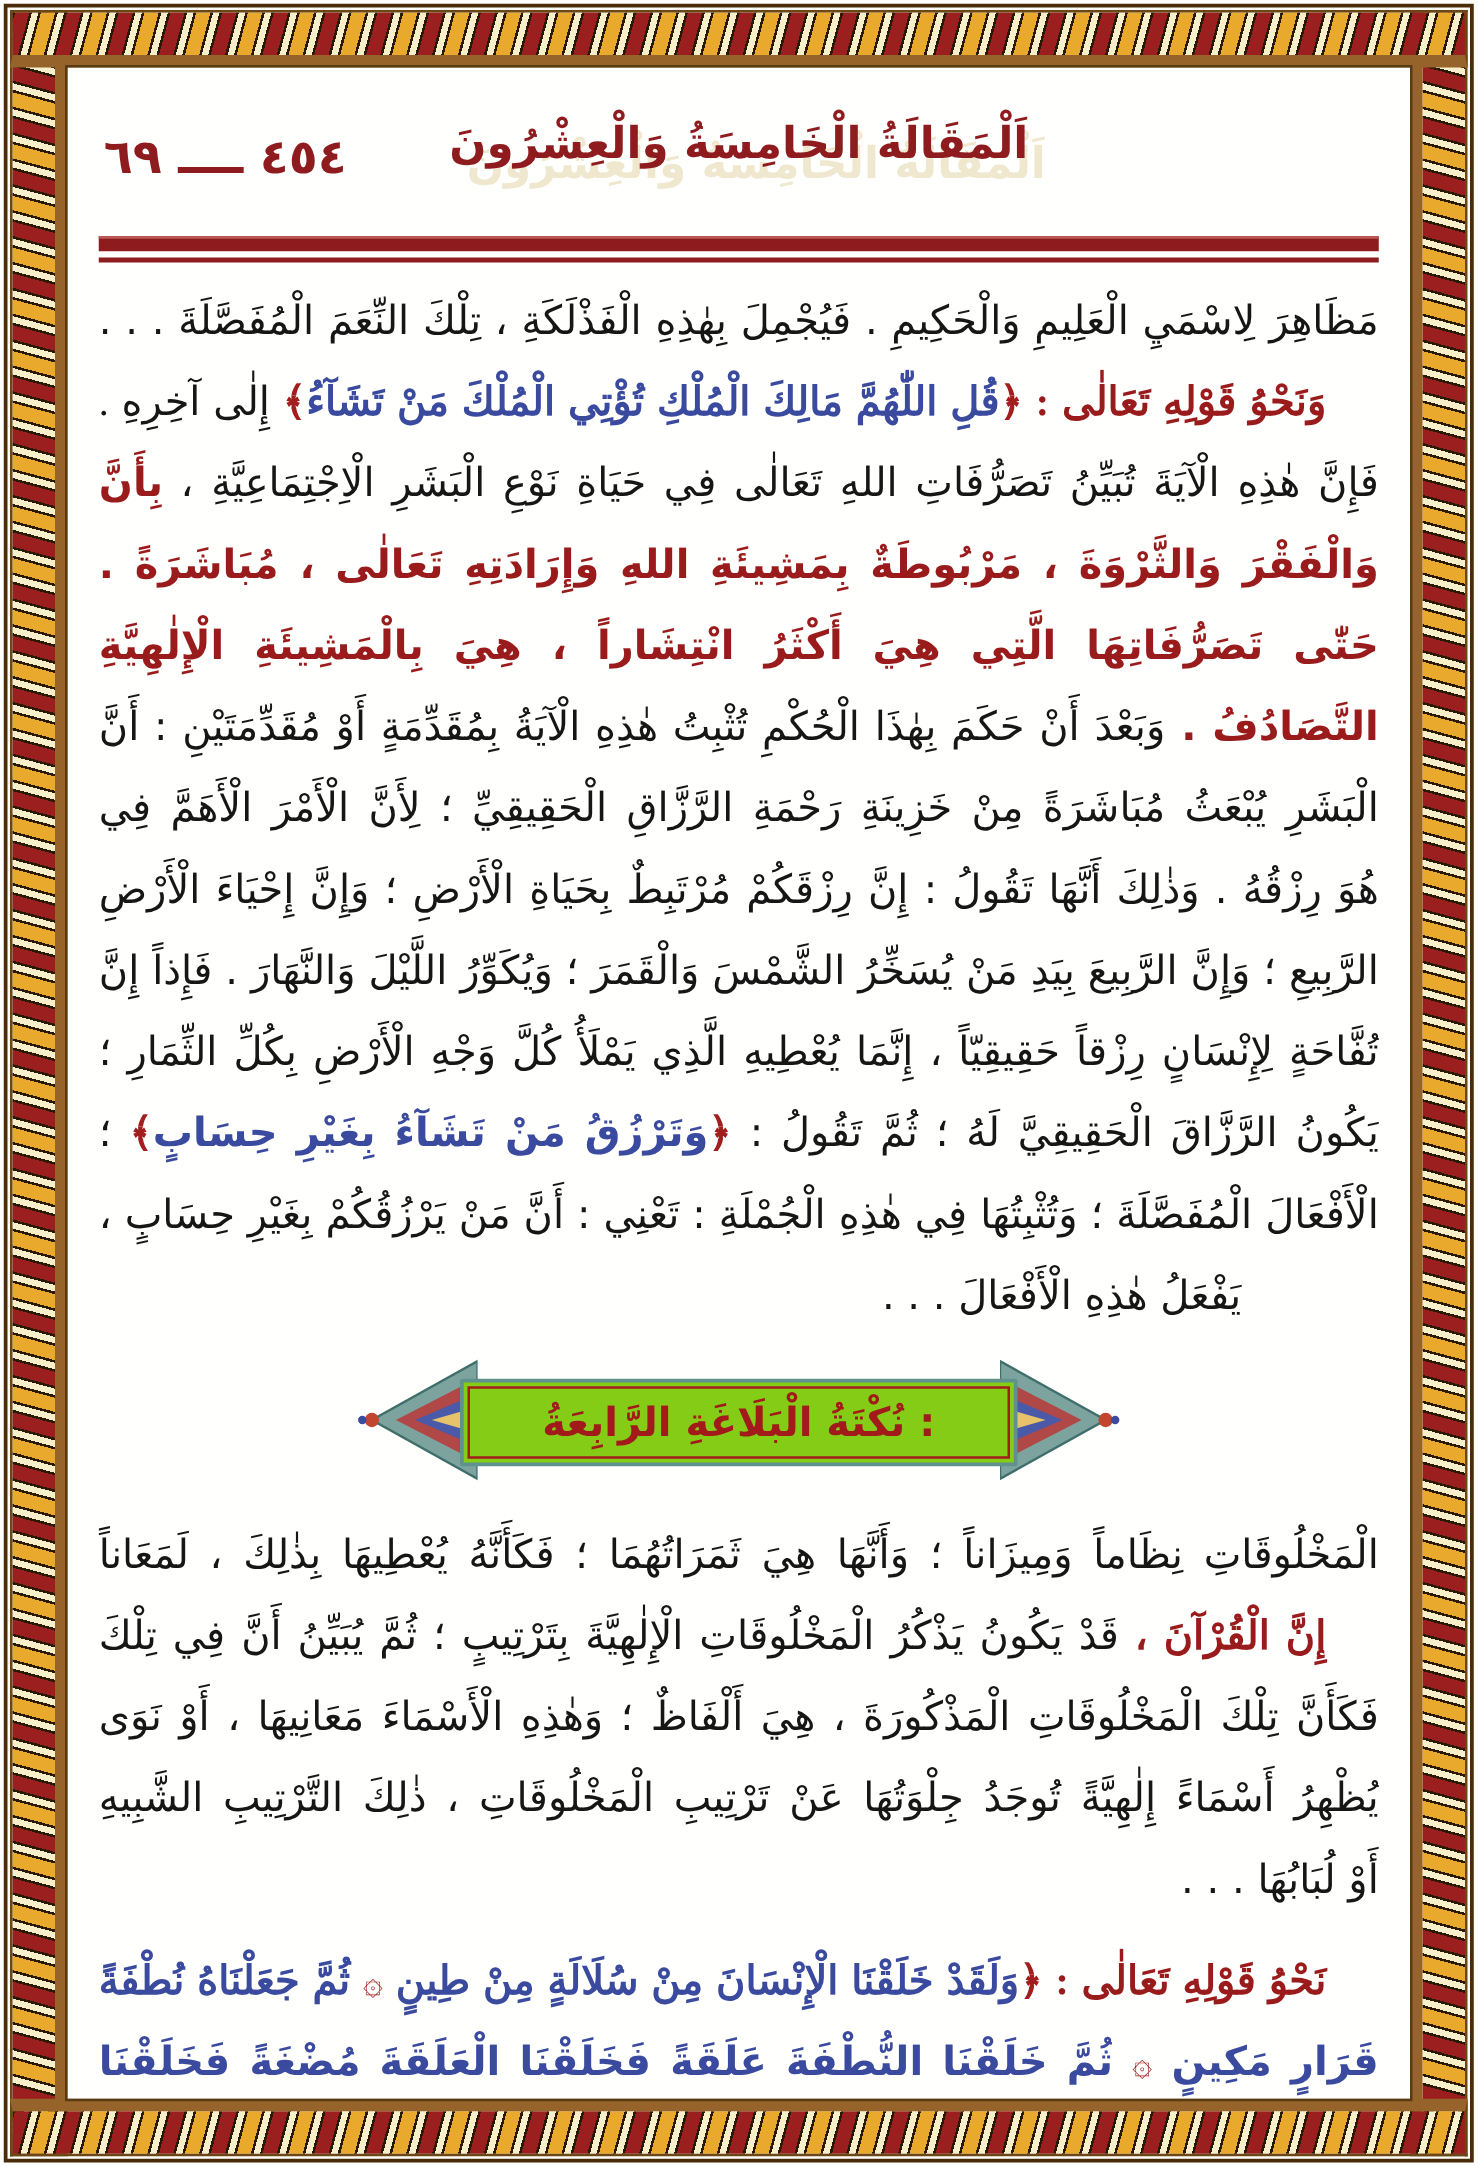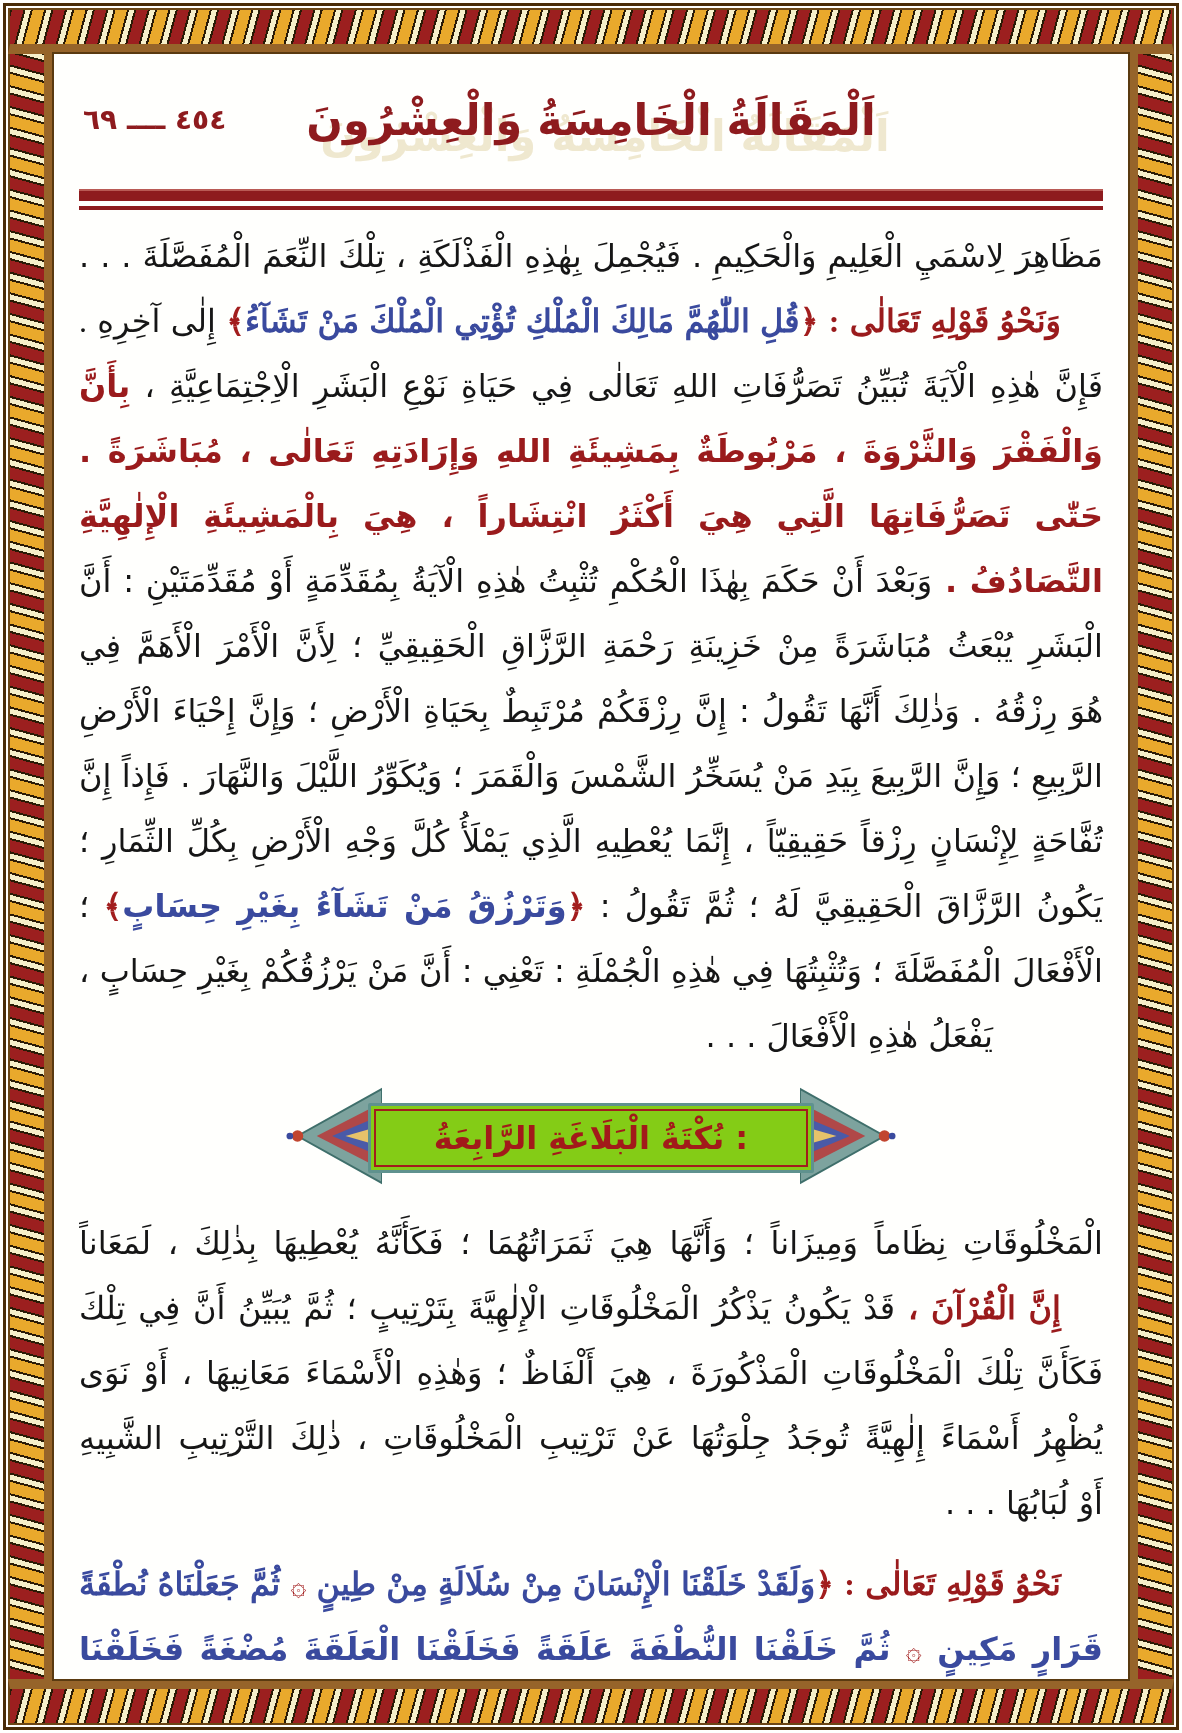--- a/index.html
+++ b/index.html
@@ -28,24 +28,24 @@
   .band.right{right:8px;border-left:10px solid #96642a;}
   .inner-line{position:absolute;inset:52px;border:2px solid #5a3a10;pointer-events:none;}
 
   
   .content{
     position:absolute;inset:55px;background:#fffffd;
     padding:16px 24px 0;box-sizing:border-box;direction:rtl;
   }
   .header{position:relative;height:106px;}
   .page-title{
-    text-align:center;padding-top:24px;font-size:43px;font-weight:bold;color:#8e1b1e;
+    text-align:center;padding-top:24px;font-size:35px;font-weight:bold;color:#8e1b1e;
     text-shadow:14px 16px 0 #efe8cf;
   }
-  .page-numbers{position:absolute;top:32px;left:4px;font-size:28px;font-weight:bold;color:#8e1b1e;direction:rtl;}
+  .page-numbers{position:absolute;top:32px;left:4px;font-size:38px;font-weight:bold;color:#8e1b1e;direction:rtl;}
   .rule-thick{height:10px;background:#8e1b1e;border-top:2px solid #b95a55;margin-top:12px;}
   .rule-thin{height:4px;background:#8e1b1e;margin-top:5px;}
 
   .text-block{margin-top:14px;font-size:32px;}
   .line{
     line-height:65px;height:65px;overflow:hidden;
     text-align:justify;text-align-last:justify;color:#161616;
   }
   .line.start{text-align:right;text-align-last:right;}
   .line.indent{padding-right:42px;font-family:Liberation Serif, serif;}

